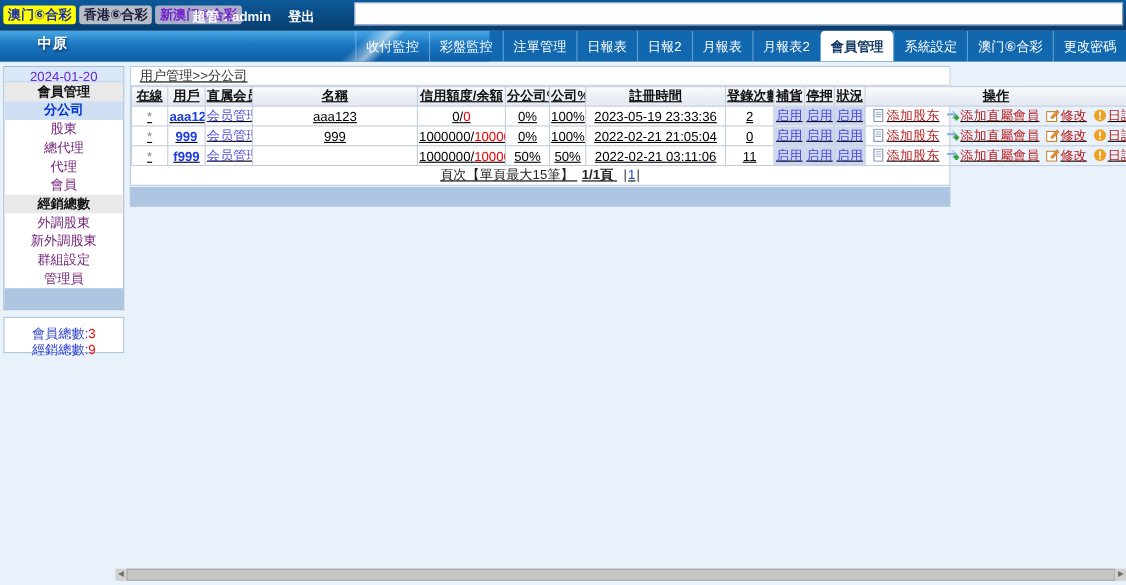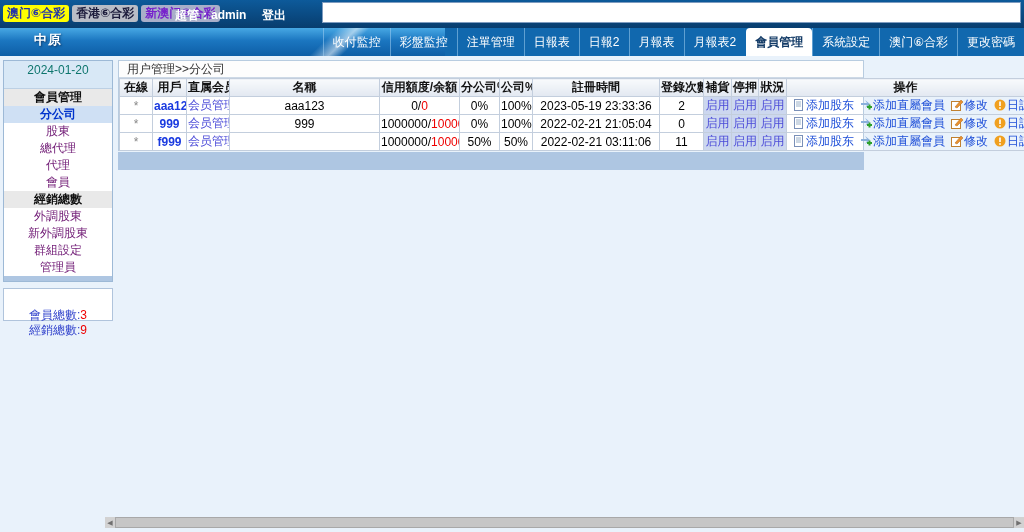--- a/index.html
+++ b/index.html
@@ -30,56 +30,56 @@
           text-shadow:1px 1px 2px rgba(0,0,30,.5); letter-spacing:1px; }
   .tabs { position:absolute; right:0; bottom:0; height:28px; display:flex; align-items:stretch; }
   .tab { color:#ffffff; font-size:12px; line-height:28px; padding:0 9px; cursor:pointer;
          border-left:1px solid rgba(160,205,240,.55); white-space:nowrap; }
   .tab.active { background:#ffffff; color:#123a66; font-weight:bold; border-radius:4px 4px 0 0;
                 border-left:none; margin-left:1px; }
 
   
   .side-menu { position:absolute; left:3px; top:60px; width:110px; height:222px;
                background:#ffffff; border:1px solid #9db9d6; display:flex; flex-direction:column; }
-  .side-date { height:28px; line-height:18px; text-align:center; color:#0f766e;
+  .side-date { height:14px; line-height:18px; text-align:center; color:#6d28d9;
                background:#d8e8f6; border-bottom:1px solid #bcd0e4; }
   .m-item { height:17px; line-height:17px; text-align:center; color:#701a75; cursor:pointer; }
   .m-section { height:17px; line-height:17px; text-align:center; color:#111111; font-weight:bold;
                background:#e9e9e9; }
   .m-active { height:17px; line-height:17px; text-align:center; color:#0033cc; font-weight:bold;
               background:#cfe0f4; cursor:pointer; }
   .menu-filler { flex:1; background:#aec6e2; }
   .side-stats { position:absolute; left:3px; top:288px; width:110px; height:33px;
-                background:#ffffff; border:1px solid #b0c4dc; text-align:center; padding-top:19px; }
+                background:#ffffff; border:1px solid #b0c4dc; text-align:center; padding-top:7px; }
   .stat-line { height:15px; line-height:15px; color:#3344cc; }
   .stat-line .red { color:#ee0000; }
 
   
-  .main { position:absolute; left:118px; top:60px; width:746px; }
+  .main { position:absolute; left:118px; top:60px; width:746px;text-decoration:underline; }
   .main-white { background:#ffffff; border:1px solid #b8cce0; border-bottom:none; }
   .breadcrumb { height:17px; line-height:16px; padding-left:8px; color:#333333;
                 border-bottom:1px solid #cdd9e6; background:#fdfdfd; }
   .filterbar { height:18px; line-height:16px; padding:1px 0 0 2px; white-space:nowrap; }
   .filterbar .lbl { margin:0 3px 0 4px; color:#222; }
   .filterbar select { font-size:12px; height:16px; border:1px solid #8aa0b8; background:#ffffff; }
   .filterbar input[type=text] { width:118px; height:15px; border:1px solid #8aa0b8; font-size:12px; vertical-align:top; }
   .btn { font-size:12px; height:17px; line-height:14px; padding:0 7px; margin-left:8px;
          background:linear-gradient(180deg,#fdfdfd,#e2e2e2); border:1px solid #8a8a8a; cursor:pointer; }
 
   table { width:906px; border-collapse:collapse; table-layout:fixed; }
   th,td { border:1px solid #c3cedd; font-size:12px; height:16px; text-align:center;
           overflow:hidden; white-space:nowrap; padding:0 1px; }
   thead th { background:linear-gradient(180deg,#f8fafc 0%,#e2e8f1 100%); font-weight:bold; color:#111; height:17px; }
   td.lav { background:#ccd7ef; }
   a.userlink { color:#1a3ae0; font-weight:bold; }
   a.bluelink { color:#4a4ad8; }
   .red { color:#ee0000; }
   .dim { color:#888888; }
   td.actions { text-align:left; padding-left:6px; }
-  .act { margin-right:6px; color:#1d4ed8; cursor:pointer; white-space:nowrap;text-align:center; }
+  .act { margin-right:6px; color:#b91c1c; cursor:pointer; white-space:nowrap;text-align:center; }
   .act svg { vertical-align:-2px; margin-right:1px; }
 
   .pagination { height:18px; line-height:17px; text-align:center; color:#222;
                 background:#ffffff; border:1px solid #b8cce0; border-top:none; }
   .pagination b { margin-left:4px; }
   .pagination a { color:#1a3ae0; margin:0 1px; }
   .pagination .sep { margin-left:6px; color:#333; }
   .pagination .sep2 { color:#333; }
   .steelbar { height:18px; background:#aec6e2; margin-top:1px; }
 
@@ -273,20 +273,25 @@
                   <path d="M4 8 L10 1 L12 3 L6 9 z" fill="#e89030" stroke="#b06818" stroke-width="0.5"></path>
                 </svg><span>修改</span></span><span class="act"><svg width="12" height="12">
                   <circle cx="6" cy="6" r="5.5" fill="#f0a020"></circle>
                   <rect x="5.2" y="2.5" width="1.6" height="4.5" fill="#fff"></rect>
                   <rect x="5.2" y="8.2" width="1.6" height="1.6" fill="#fff"></rect>
                 </svg><span>日誌</span></span></td>
           </tr>
         </tbody>
     </table>
   </div>
+  <div class="pagination">
+    <span>頁次【單頁最大15筆】</span>
+    <b>1/1頁</b>
+    <span class="sep">|</span><a>1</a><span class="sep2">|</span>
+  </div>
   <div class="steelbar"></div>
 </div>
 
 <div class="hscroll">
   <div class="hs-btn">◀</div>
   <div class="hs-thumb"></div>
   <div class="hs-btn">▶</div>
 </div>
 
 </body></html>

